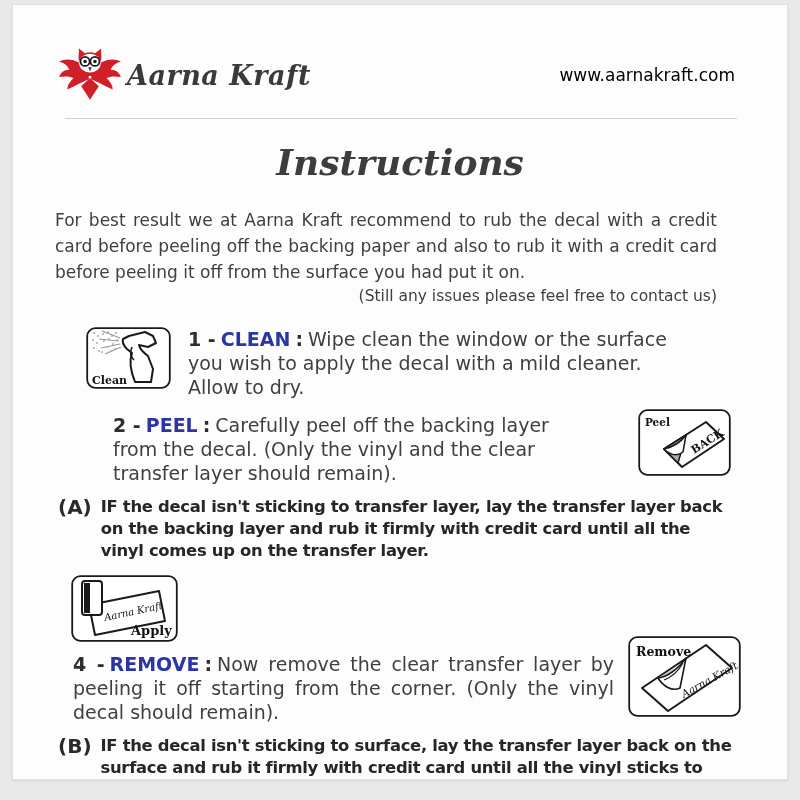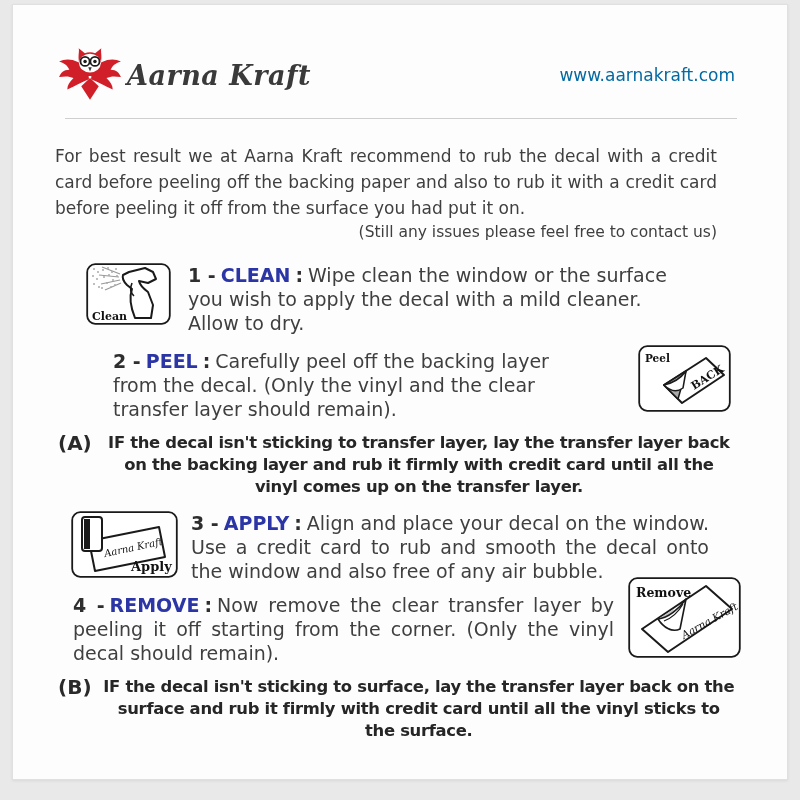--- a/index.html
+++ b/index.html
@@ -5,21 +5,21 @@
   html,body{margin:0;padding:0;width:800px;height:800px;background:#e9e9e9;
     font-family:"DejaVu Sans","Liberation Sans",sans-serif;color:#3f3f3f;}
   .card{position:absolute;left:12px;top:4px;width:776px;height:776px;
     background:#fdfdfd;border:1px solid #e0e0e0;box-shadow:0 1px 3px rgba(0,0,0,.07);
     box-sizing:border-box;overflow:hidden;}
   
   .hdr{display:flex;align-items:center;padding:42px 52px 0 44px;}
   .logo{width:66px;height:56px;flex:0 0 auto;}
   .brand{font-family:"DejaVu Serif","Liberation Serif",serif;font-style:italic;font-weight:700;
     font-size:27px;color:#3a3a3a;margin-left:4px;letter-spacing:.5px;}
-  .site{margin-left:auto;font-size:17px;color:#0369a1;text-decoration:none;}
+  .site{margin-left:auto;font-size:17px;color:#000000;text-decoration:none;}
   .divider{border:0;border-top:1px solid #cfcfcf;margin:15px 50px 0 52px;}
   
   .title{text-align:center;font-family:"DejaVu Serif","Liberation Serif",serif;
     font-style:italic;font-weight:700;font-size:36px;color:#3d3d3d;margin-top:22px;}
   
   .intro{margin:24px 70px 0 42px;font-size:17px;line-height:26px;text-align:justify;}
   .contact{margin:2px 70px 0 0;text-align:right;font-size:15.5px;color:#3f3f3f;padding-left:18px;}
   
   .row{display:flex;align-items:flex-start;}
   .row1{margin:22px 0 0 73px;gap:17px;}
@@ -34,21 +34,21 @@
   .stepnum{font-weight:700;color:#2e2e2e;}
   .kw{font-weight:700;color:#2b35a5;margin:0 5px;}
   .colon{font-weight:700;color:#2e2e2e;margin-right:5px;}
   .icon{flex:0 0 auto;}
   .row2 .icon{margin-left:auto;margin-top:-4px;}
   .row4 .icon{margin-left:auto;margin-top:-16px;}
   
   .note{display:flex;gap:9px;margin:11px 50px 0 45px;align-items:flex-start;}
   .notelabel{font-size:20px;font-weight:700;color:#2a2a2a;line-height:22px;flex:0 0 auto;}
   .notetext{flex:1;font-weight:700;font-size:16.4px;line-height:22px;color:#262626;
-    letter-spacing:-.3px;text-align:center;}
+    letter-spacing:-.3px;text-align:left;}
   svg text{font-family:"DejaVu Serif","Liberation Serif",serif;}
 </style>
 </head>
 <body>
 
 <div class="card">
 
   <div class="hdr">
     <svg class="logo" viewBox="0 0 64 54">
       <path d="M30,22 C21,12 10,10 2,14 C8,16 10,18 12,22 C6,22 4,25 2,29 C8,28 12,28 16,30 C12,34 10,37 10,41 C18,37 24,34 31,31 Z" fill="#d01f28"></path>
@@ -60,20 +60,21 @@
       <circle cx="27.2" cy="13.8" r="1.7" fill="#1d1d1d"></circle>
       <circle cx="36.8" cy="13.8" r="1.7" fill="#1d1d1d"></circle>
       <path d="M30.3,19.5 L33.7,19.5 L32,23.5 Z" fill="#3a3a3a"></path>
       <path d="M32,30 L40.5,38 L32,51 L23.5,38 Z" fill="#d01f28"></path>
     </svg>
     <div class="brand">Aarna Kraft</div>
     <a class="site" href="#">www.aarnakraft.com</a>
   </div>
   <hr class="divider">
 
+  <div class="title">Instructions</div>
 
   <p class="intro">For best result we at Aarna Kraft recommend to rub the decal with a credit card before peeling off the backing paper and also to rub it with a credit card before peeling it off from the surface you had put it on.</p>
   <div class="contact">(Still any issues please feel free to contact us)</div>
 
   <div class="row row1">
     <svg class="icon" width="85" height="62" viewBox="0 0 85 62">
       <rect x="1.2" y="1.2" width="82.6" height="59.6" rx="8" fill="#ffffff" stroke="#1a1a1a" stroke-width="1.8"></rect>
       <g stroke="#999999" stroke-width="1.2">
         <line x1="34" y1="11" x2="16" y2="4"></line>
           <line x1="33" y1="14" x2="13" y2="12"></line>
@@ -130,23 +131,20 @@
 
   <div class="row row3">
     <svg class="icon" width="107" height="67" viewBox="0 0 107 67">
       <rect x="1.2" y="1.2" width="104.6" height="64.6" rx="8" fill="#ffffff" stroke="#1a1a1a" stroke-width="1.8"></rect>
       <polygon points="18,30 88,16 94,46 24,60" fill="#ffffff" stroke="#1a1a1a" stroke-width="2" stroke-linejoin="round"></polygon>
       <text transform="translate(34,46) rotate(-12)" font-size="10" font-style="italic" fill="#111111">Aarna Kraft</text>
       <rect x="11" y="6" width="20" height="34" rx="3" fill="#ffffff" stroke="#1a1a1a" stroke-width="2"></rect>
       <rect x="13" y="8" width="6" height="30" fill="#1a1a1a"></rect>
       <text x="60" y="60" font-size="13" font-weight="bold" fill="#111111">Apply</text>
     </svg>
-    <div class="steptext">
-      <span class="stepnum">3 -</span><span class="kw">APPLY</span><span class="colon">:</span><span>Align and place your decal on the window. Use a credit card to rub and smooth the decal onto the window and also free of any air bubble.</span>
-    </div>
   </div>
 
   <div class="row row4">
     <div class="steptext">
       <span class="stepnum">4 -</span><span class="kw">REMOVE</span><span class="colon">:</span><span>Now remove the clear transfer layer by peeling it off starting from the corner. (Only the vinyl decal should remain).</span>
     </div>
     <svg class="icon" width="113" height="81" viewBox="0 0 113 81">
       <rect x="1.2" y="1.2" width="110.6" height="78.6" rx="8" fill="#ffffff" stroke="#1a1a1a" stroke-width="1.8"></rect>
       <polygon points="14,52 78,9 104,32 40,75" fill="#ffffff" stroke="#1a1a1a" stroke-width="2" stroke-linejoin="round"></polygon>
       <text transform="translate(56,62) rotate(-29)" font-size="10.5" font-style="italic" fill="#111111">Aarna Kraft</text>

